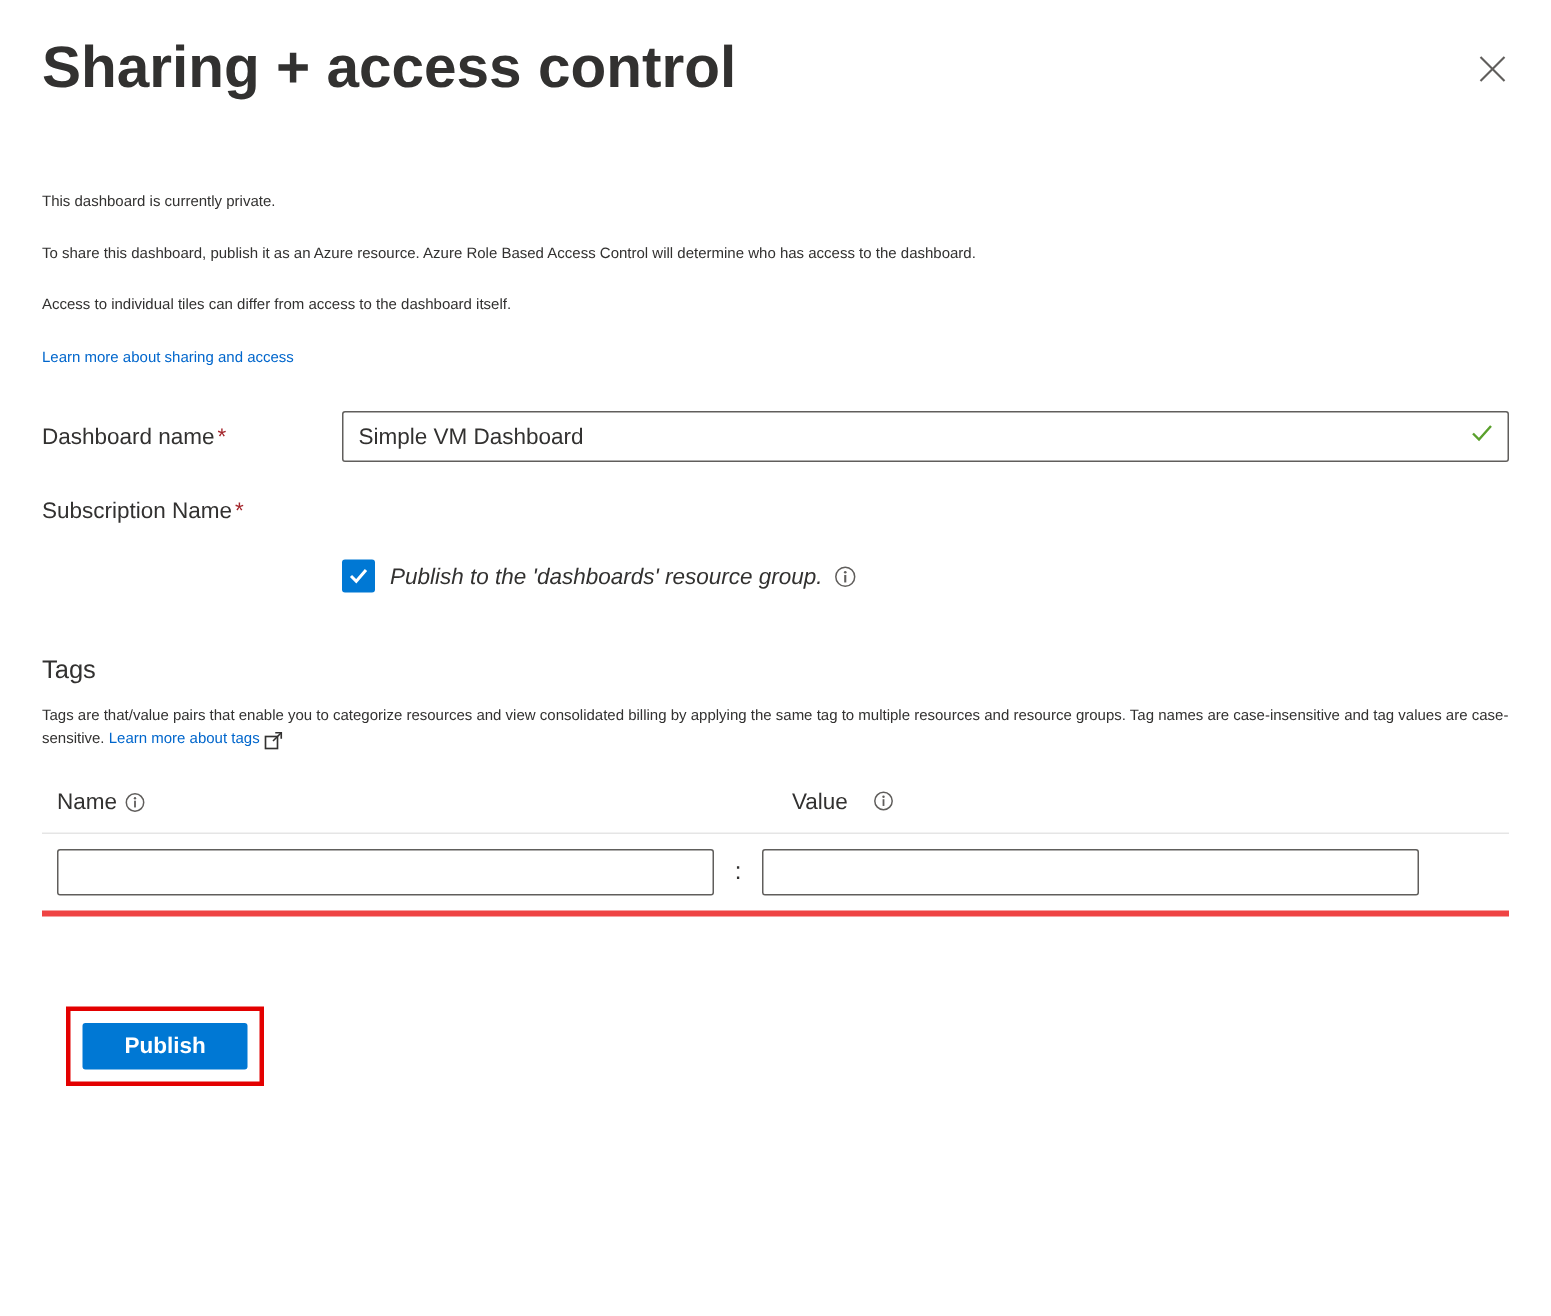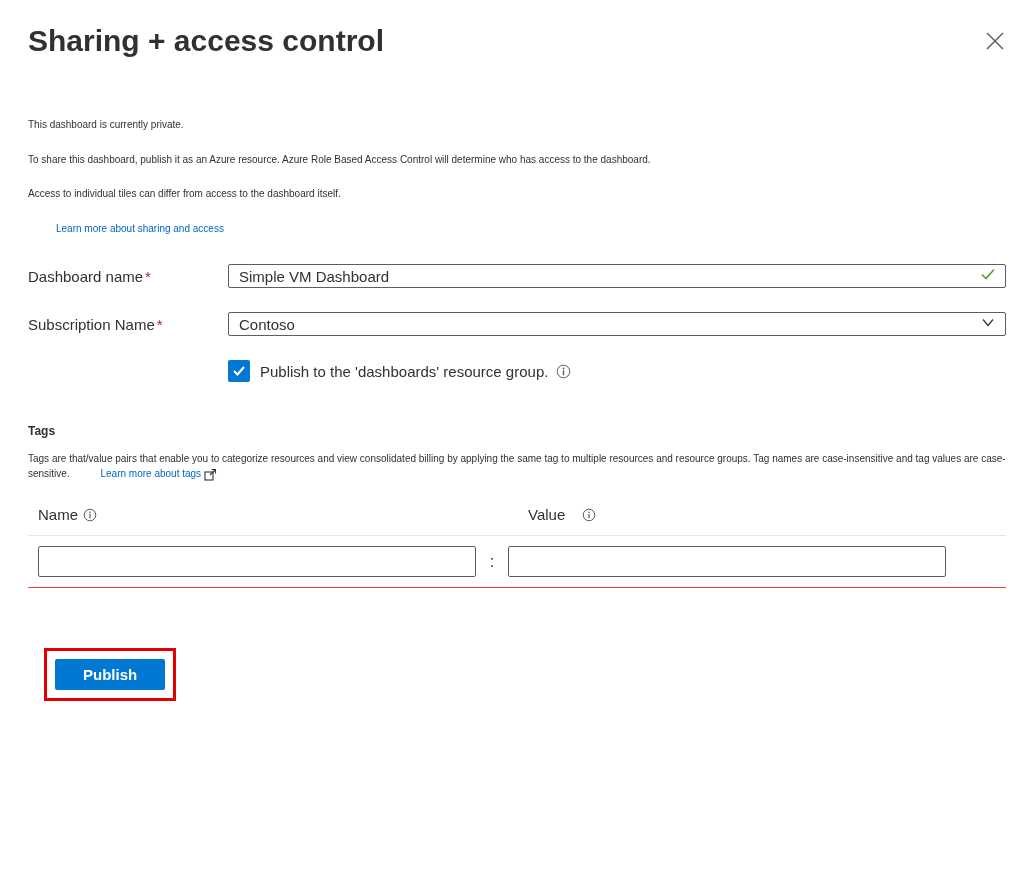--- a/index.html
+++ b/index.html
@@ -12,41 +12,40 @@
       background: #fff;
       width: 1034px;
     }
     .header-row {
       display: flex;
       justify-content: space-between;
       align-items: center;
       margin-bottom: 60px;
     }
     h1 {
-      font-size: 30px;
+      font-size: 39px;
       font-weight: 600;
       margin: 0;
       color: #323130;
     }
     .close-btn {
       width: 22px;
       height: 22px;
       cursor: pointer;
       color: #605e5c;
     }
     p {
       margin: 0 0 20px 0;
       line-height: 1.45;
       font-size: 10px;
       color: #323130;
     }
     a {
       color: #0066cc;
       text-decoration: none;
-      margin-left: 28px;
     }
     .link-paragraph {
       margin-bottom: 28px;
     }
     .form-row {
       display: flex;
       align-items: center;
       margin-bottom: 24px;
     }
     .form-label-cell {
@@ -58,41 +57,42 @@
     .required {
       color: #a4262c;
       margin-left: 2px;
     }
     .input-wrapper {
       flex: 1;
       position: relative;
     }
     .text-input, .select-input {
       width: 100%;
-      height: 24px;
+      height: 34px;
       border: 1px solid #605e5c;
       border-radius: 2px;
       padding: 4px 36px 4px 10px;
       font-size: 15px;
       font-family: inherit;
       background: #fff;
       color: #323130;
     }
     .input-icon-right {
       position: absolute;
       right: 10px;
       top: 50%;
       transform: translateY(-50%);
       pointer-events: none;
     }
     .checkbox-row {
       display: flex;
       align-items: center;
       margin-left: 200px;
       margin-bottom: 42px;
+      font-style: italic;
     }
     .checkbox {
       width: 22px;
       height: 22px;
       background: #0078d4;
       border-radius: 2px;
       display: flex;
       align-items: center;
       justify-content: center;
       margin-right: 10px;
@@ -106,44 +106,44 @@
     }
     .info-icon {
       width: 15px;
       height: 15px;
       display: inline-flex;
       align-items: center;
       justify-content: center;
       vertical-align: middle;
     }
     h2 {
-      font-size: 12px;
-      font-weight: 700;
+      font-size: 17px;
+      font-weight: 400;
       margin: 0 0 14px 0;
       color: #323130;
     }
     .external-link-icon {
       display: inline-block;
       vertical-align: text-top;
       margin-left: 2px;
     }
     .tags-table {
       margin-top: 20px;
-      border-bottom: 1px solid #ef4444;
+      border-bottom: 4px solid #ef4444;
       padding-bottom: 10px;
       margin-bottom: 58px;
     }
     .tags-header {
       display: flex;
       padding: 0 10px 12px 10px;
       border-bottom: 1px solid #e5e5e5;
     }
     .tags-col-name { width: 458px; display: flex; align-items: center; gap: 4px;}
     .tags-col-sep { width: 32px; }
-    .tags-col-value { width: 438px; display: flex; align-items: center; gap: 16px;}
+    .tags-col-value { width: 438px; display: flex; align-items: flex-start; gap: 16px;}
     .tags-label {
       font-size: 15px;
       color: #323130;
     }
     .tags-body {
       display: flex;
       align-items: center;
       padding: 10px 10px 0 10px;
     }
     .tag-input {
@@ -212,28 +212,20 @@
       <svg width="16" height="16" viewBox="0 0 16 16">
         <polyline points="2,8 6,12 14,3" fill="none" stroke="#5aa02c" stroke-width="1.6"></polyline>
       </svg>
     </span>
   </div>
 </div>
 
 <div class="form-row">
   <div class="form-label-cell">
     <span>Subscription Name</span><span class="required">*</span>
-  </div>
-  <div class="input-wrapper">
-    <input type="text" class="select-input" readonly="" value="Contoso" style="">
-    <span class="input-icon-right">
-      <svg width="16" height="16" viewBox="0 0 16 16">
-        <polyline points="3,5 8,11 13,5" fill="none" stroke="#323130" stroke-width="1.2"></polyline>
-      </svg>
-    </span>
   </div>
 </div>
 
 <div class="checkbox-row">
   <div class="checkbox">
     <svg width="14" height="14" viewBox="0 0 14 14">
       <polyline points="2,7 5.5,10.5 12,3" fill="none" stroke="#fff" stroke-width="2"></polyline>
     </svg>
   </div>
   <span class="checkbox-label">Publish to the 'dashboards' resource group.</span>

